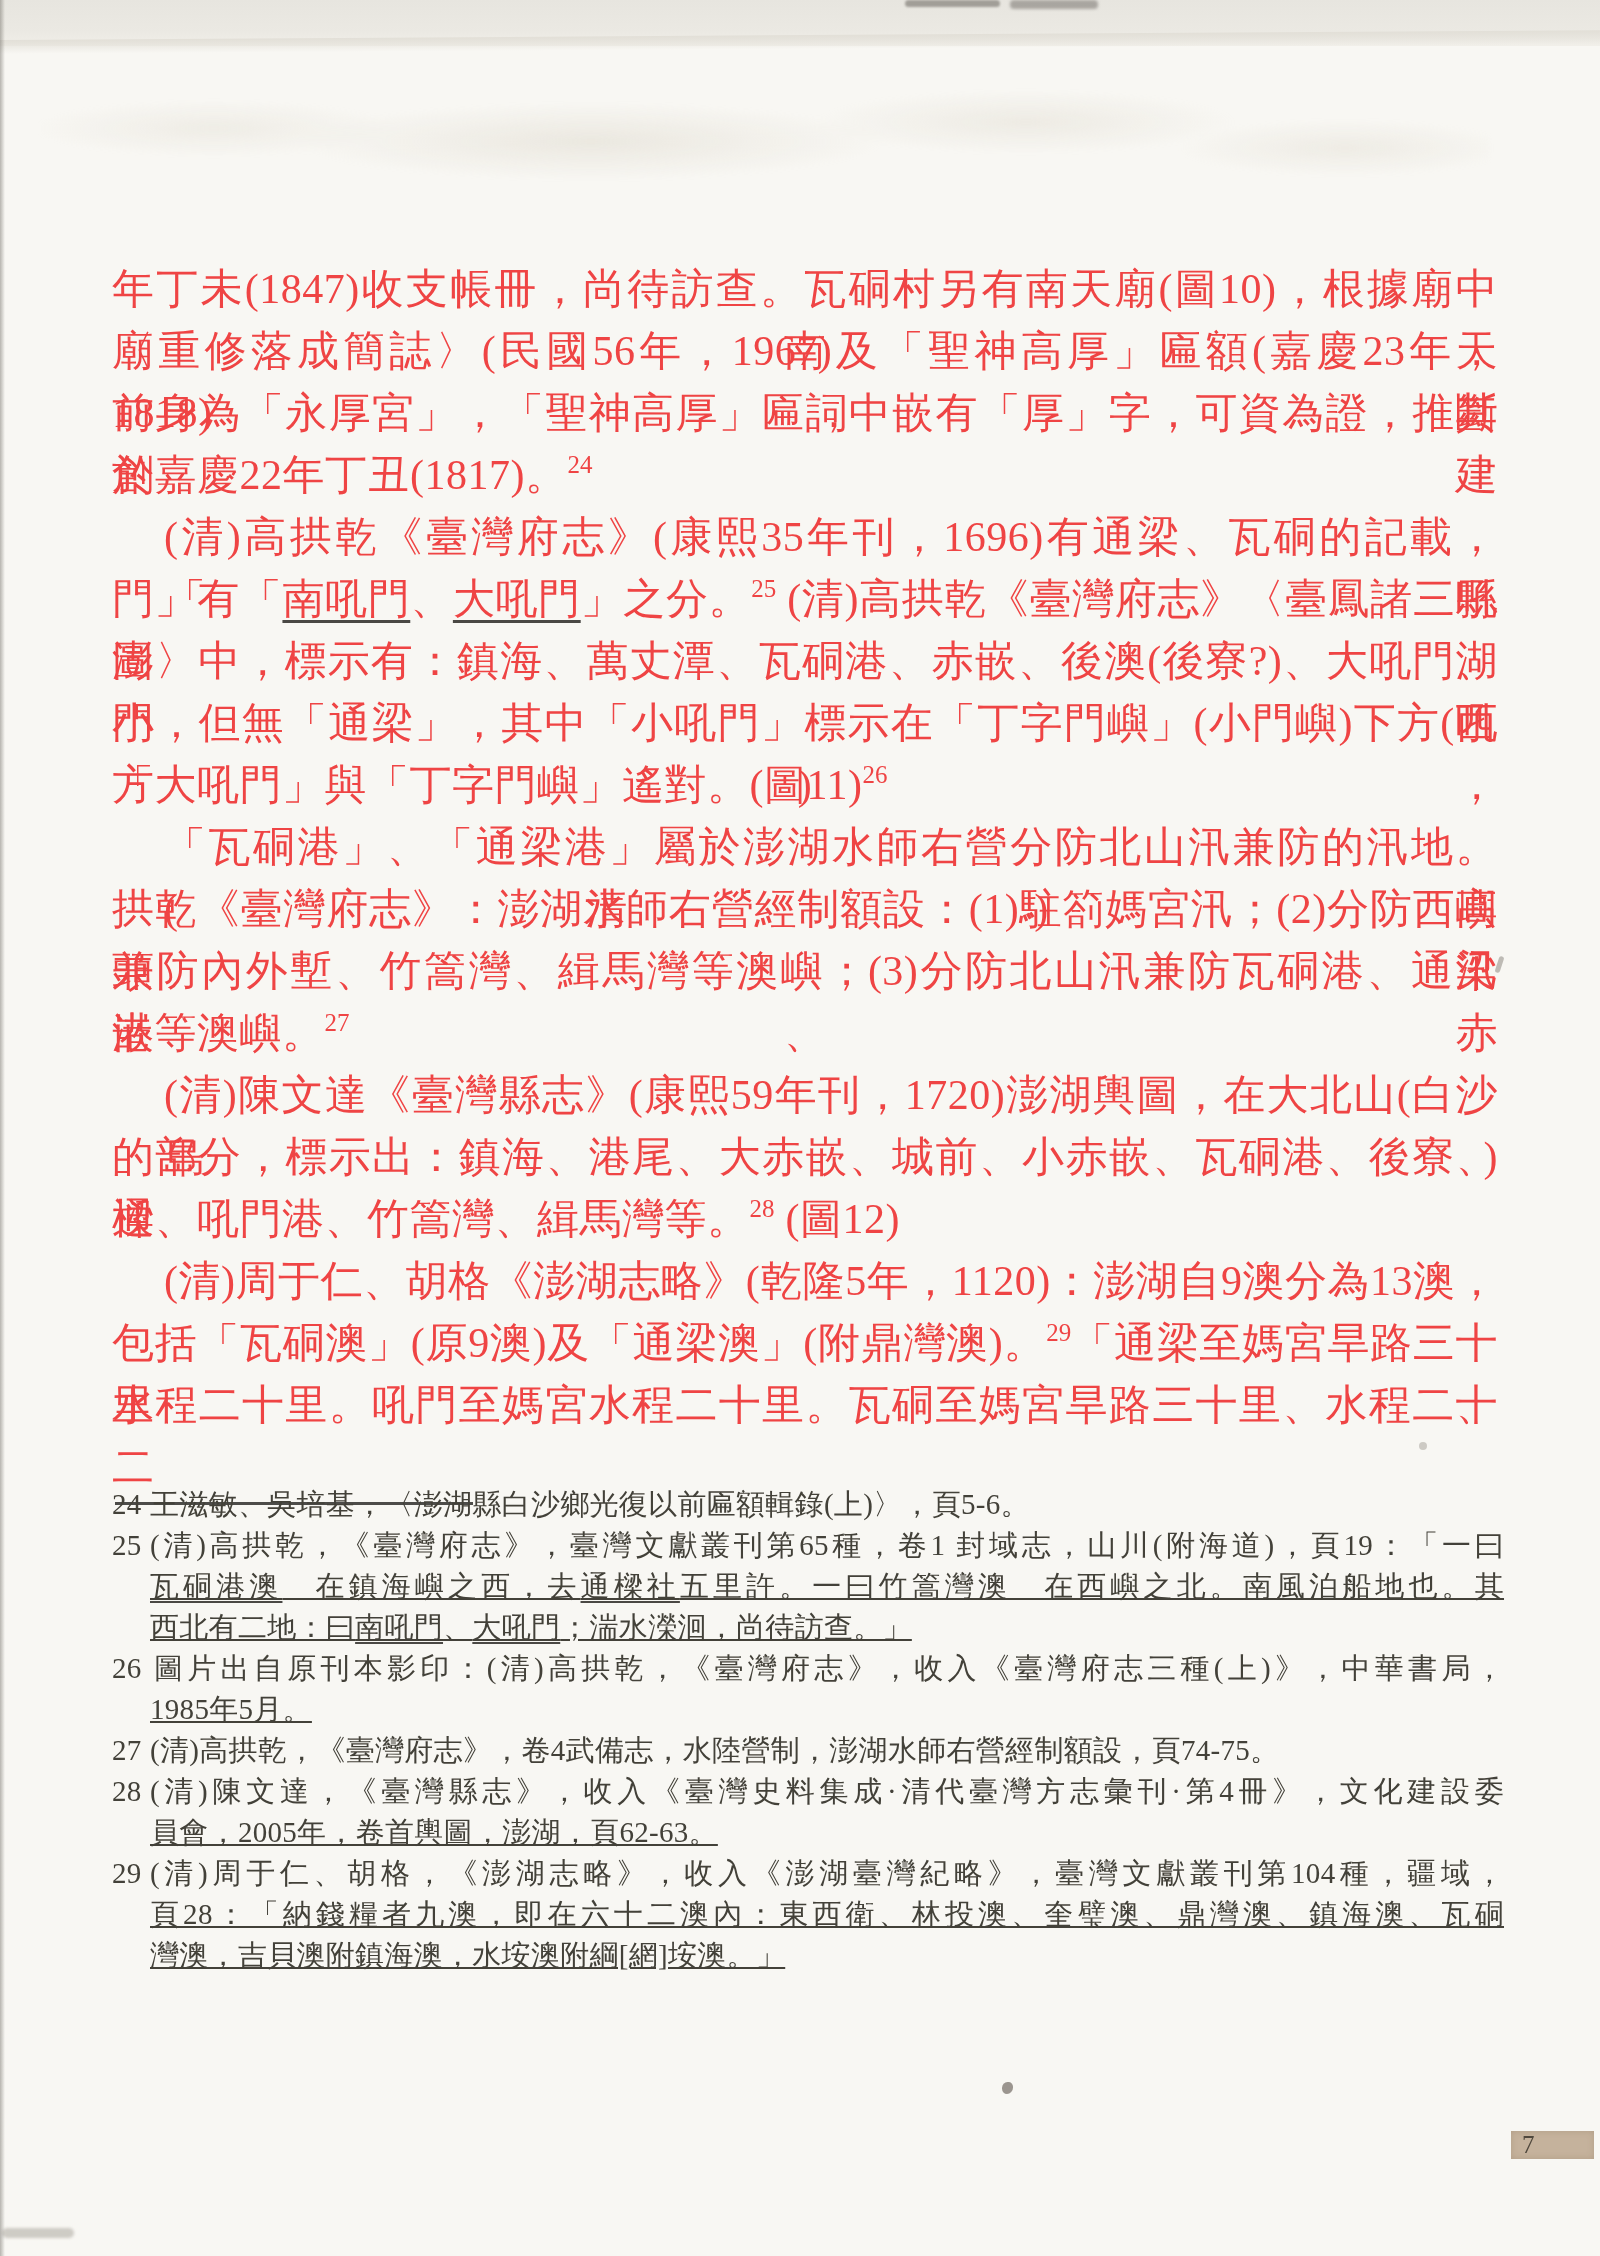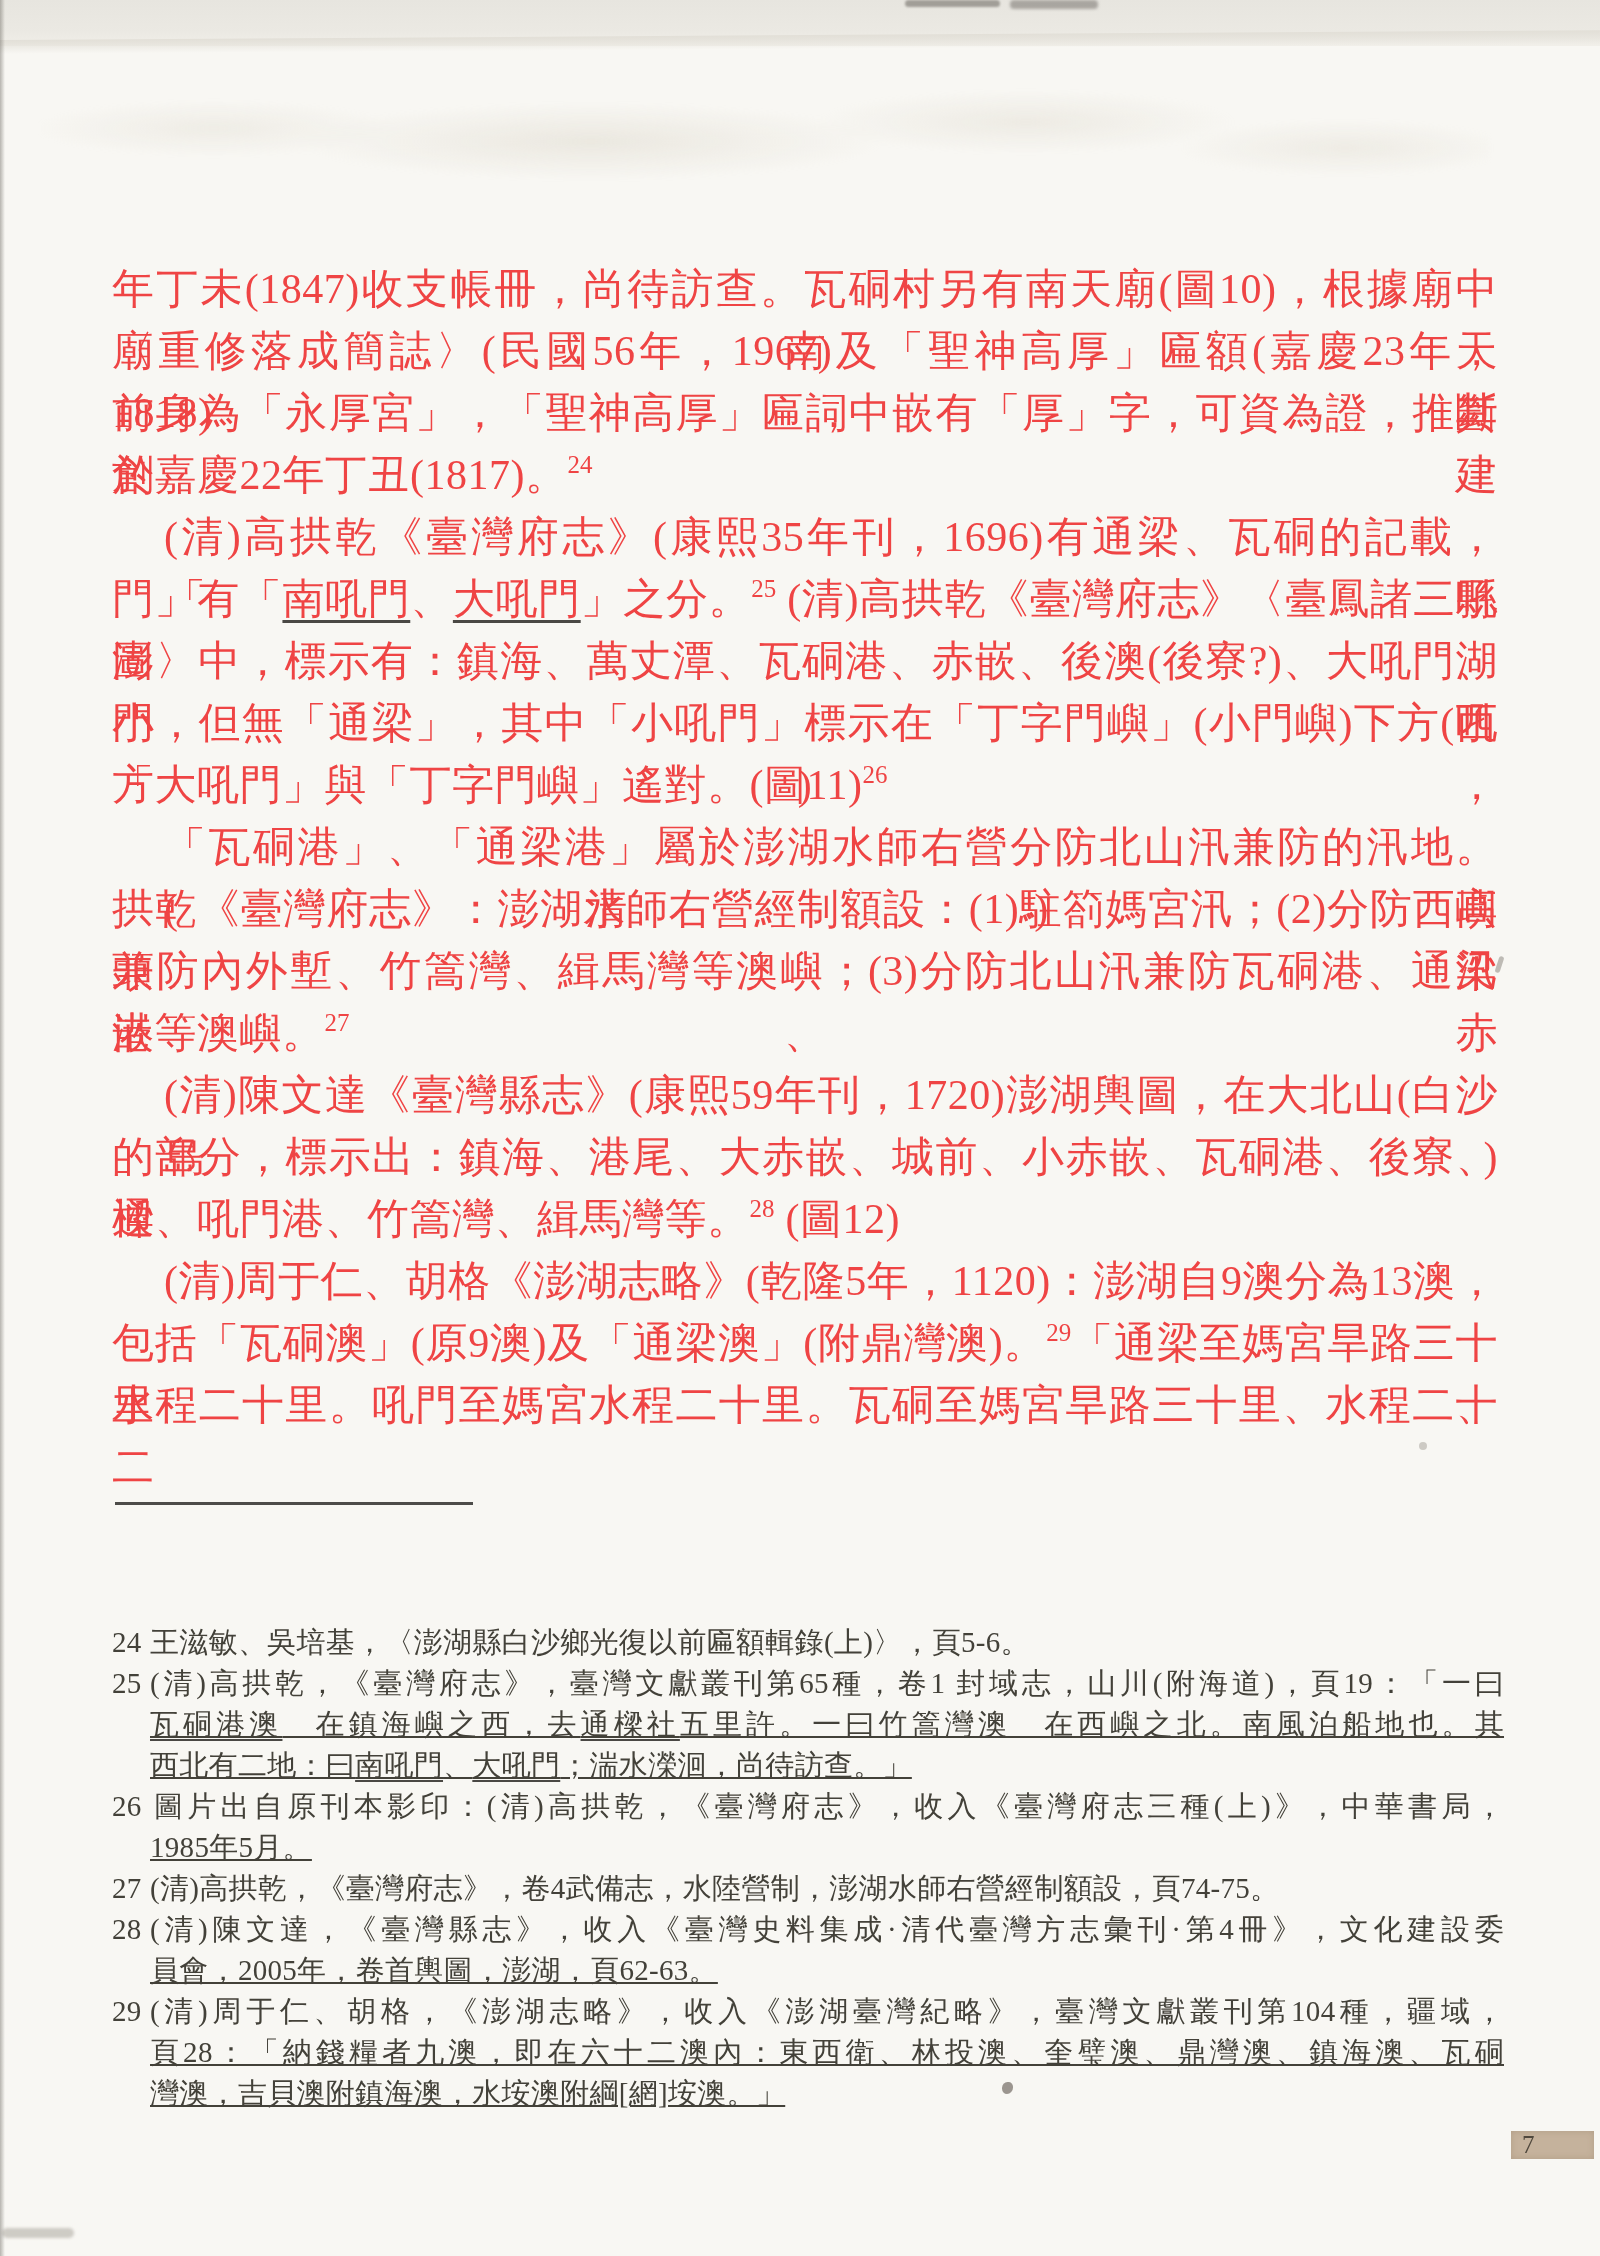--- a/index.html
+++ b/index.html
@@ -39,21 +39,21 @@
   #body-text{position:absolute;left:112px;top:258px;width:1386px;color:#ef4444;}
   .line{font-size:42px;line-height:62px;height:62px;
     text-align:justify;text-justify:inter-ideograph;letter-spacing:.5px;}
   .line.fill{text-align-last:justify;}
   .line.indent{padding-left:52px;}
   .u{text-decoration:underline;text-decoration-thickness:2.5px;text-underline-offset:7px;
      text-decoration-color:#4a4844;}
   .sup{font-size:25px;line-height:0;vertical-align:16px;letter-spacing:0;}
   
   #fn-rule{position:absolute;left:115px;top:1502px;width:358px;height:3px;background:#4d4c49;}
-  #footnotes{position:absolute;left:112px;top:1622px;width:1392px;color:#434139;}
+  #footnotes{position:absolute;left:112px;top:1484px;width:1392px;color:#434139;}
   .fn-line{font-size:29px;line-height:41px;height:41px;
     text-align:justify;text-justify:inter-ideograph;letter-spacing:.3px;}
   .fn-line.fill{text-align-last:justify;}
   .fn-line .u{text-decoration-thickness:2px;text-underline-offset:5px;}
   .fn-num{display:inline-block;min-width:38px;}
   .fn-cont{padding-left:38px;text-decoration:underline;}
   
   #page-number-badge{position:absolute;left:1511px;top:2131px;width:83px;height:28px;
     background:#c5b29c;color:#50483d;font-size:25px;line-height:28px;
     padding-left:11px;box-sizing:border-box;

